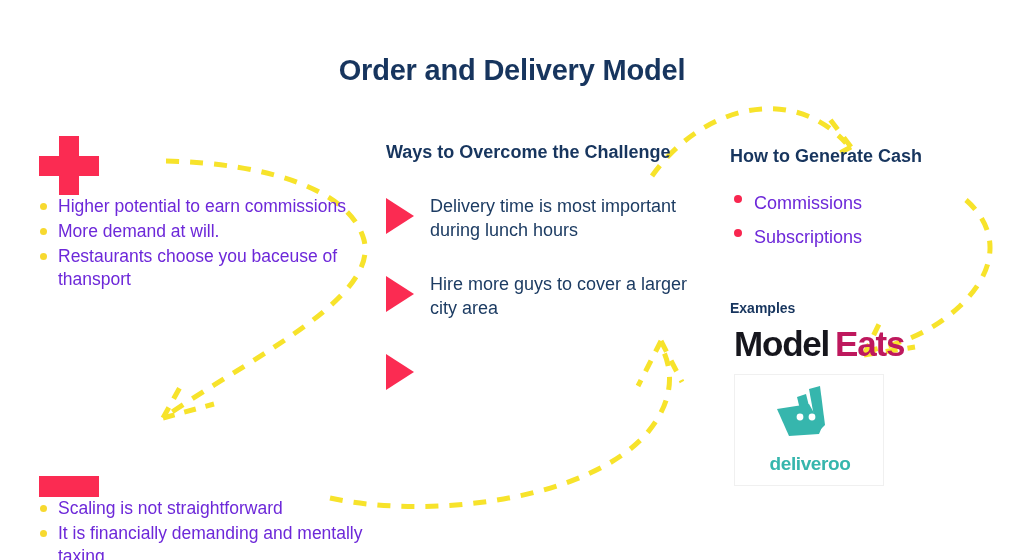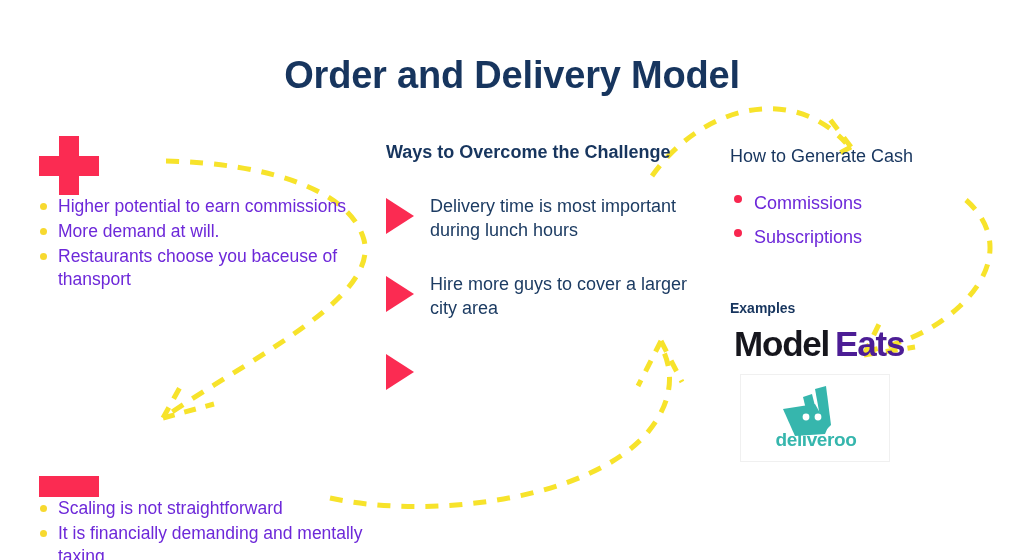--- a/index.html
+++ b/index.html
@@ -24,21 +24,21 @@
     width: 1024px; height: 560px;
     pointer-events: none;
   }
 
   
   .title {
     position: absolute;
     left: 0; top: 54px;
     width: 1024px;
     text-align: center;
-    font-size: 38px;
+    font-size: 29px;
     font-weight: bold;
     letter-spacing: -0.2px;
     color: #17355e;
   }
 
   
   .col-left  { position: absolute; left: 36px;  top: 136px; width: 330px; }
   .col-mid   { position: absolute; left: 386px; top: 140px; width: 330px; }
   .col-right { position: absolute; left: 730px; top: 146px; width: 290px; }
 
@@ -115,21 +115,21 @@
   .step-text {
     font-size: 18px;
     line-height: 24px;
     color: #1d3c63;
     padding-top: 2px;
   }
 
   
   .right-head {
     font-size: 18px;
-    font-weight: normal;
+    font-weight: bold;
     color: #17355e;
     margin-bottom: 20px;
   }
   .examples-head {
     font-size: 14px;
     font-weight: bold;
     color: #17355e;
     margin-top: 47px;
     margin-bottom: 8px;
   }
@@ -137,29 +137,29 @@
   
   .ubereats {
     font-size: 35px;
     font-weight: bold;
     letter-spacing: -1.2px;
     line-height: 40px;
     margin-left: 4px;
     white-space: nowrap;
   }
   .ubereats .uber { color: #16161d; }
-  .ubereats .eats { color: #4c1d95; margin-left: 6px; }
+  .ubereats .eats { color: #be185d; margin-left: 6px; }
 
   
   .deliveroo-card {
     position: relative;
     margin-top: 10px;
-    margin-left: 10px;
+    margin-left: 4px;
     width: 150px;
-    height: 88px;
+    height: 112px;
     background: #ffffff;
     border: 1px solid #f0f0f0;
     box-sizing: border-box;
   }
   .deliveroo-mark {
     position: absolute;
     left: 38px; top: 10px;
     width: 72px; height: 62px;
   }
   .deliveroo-word {

